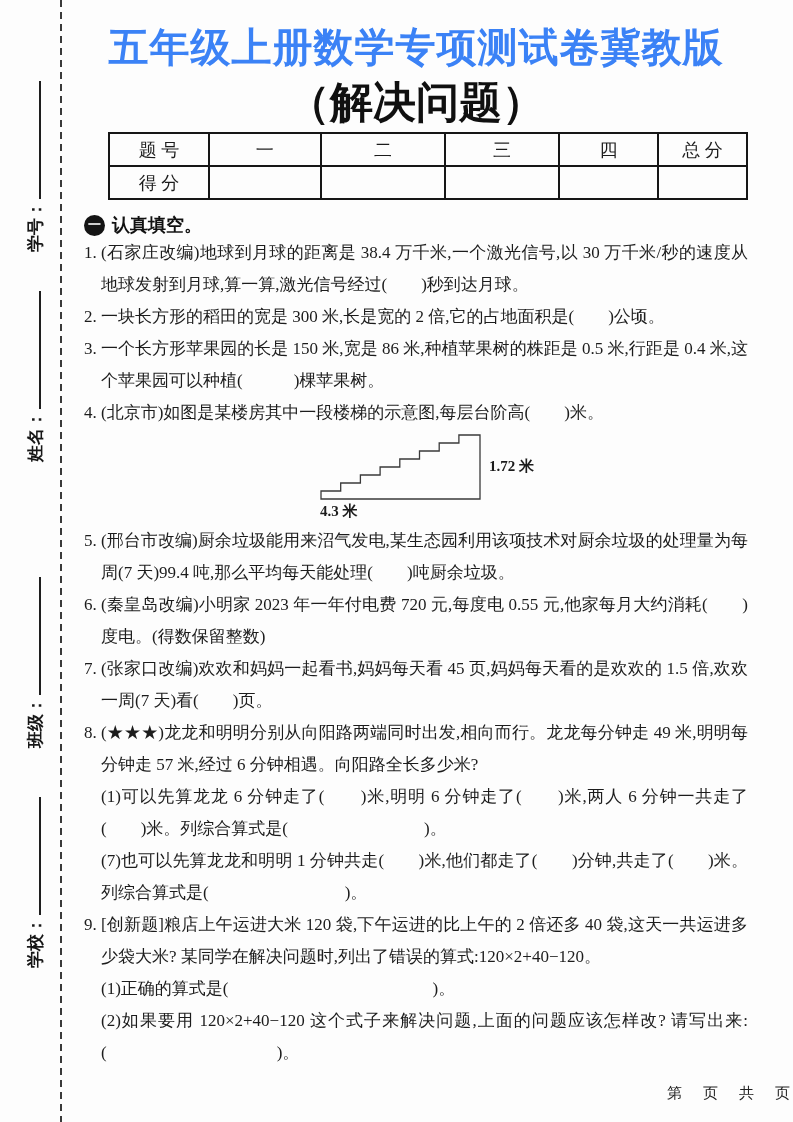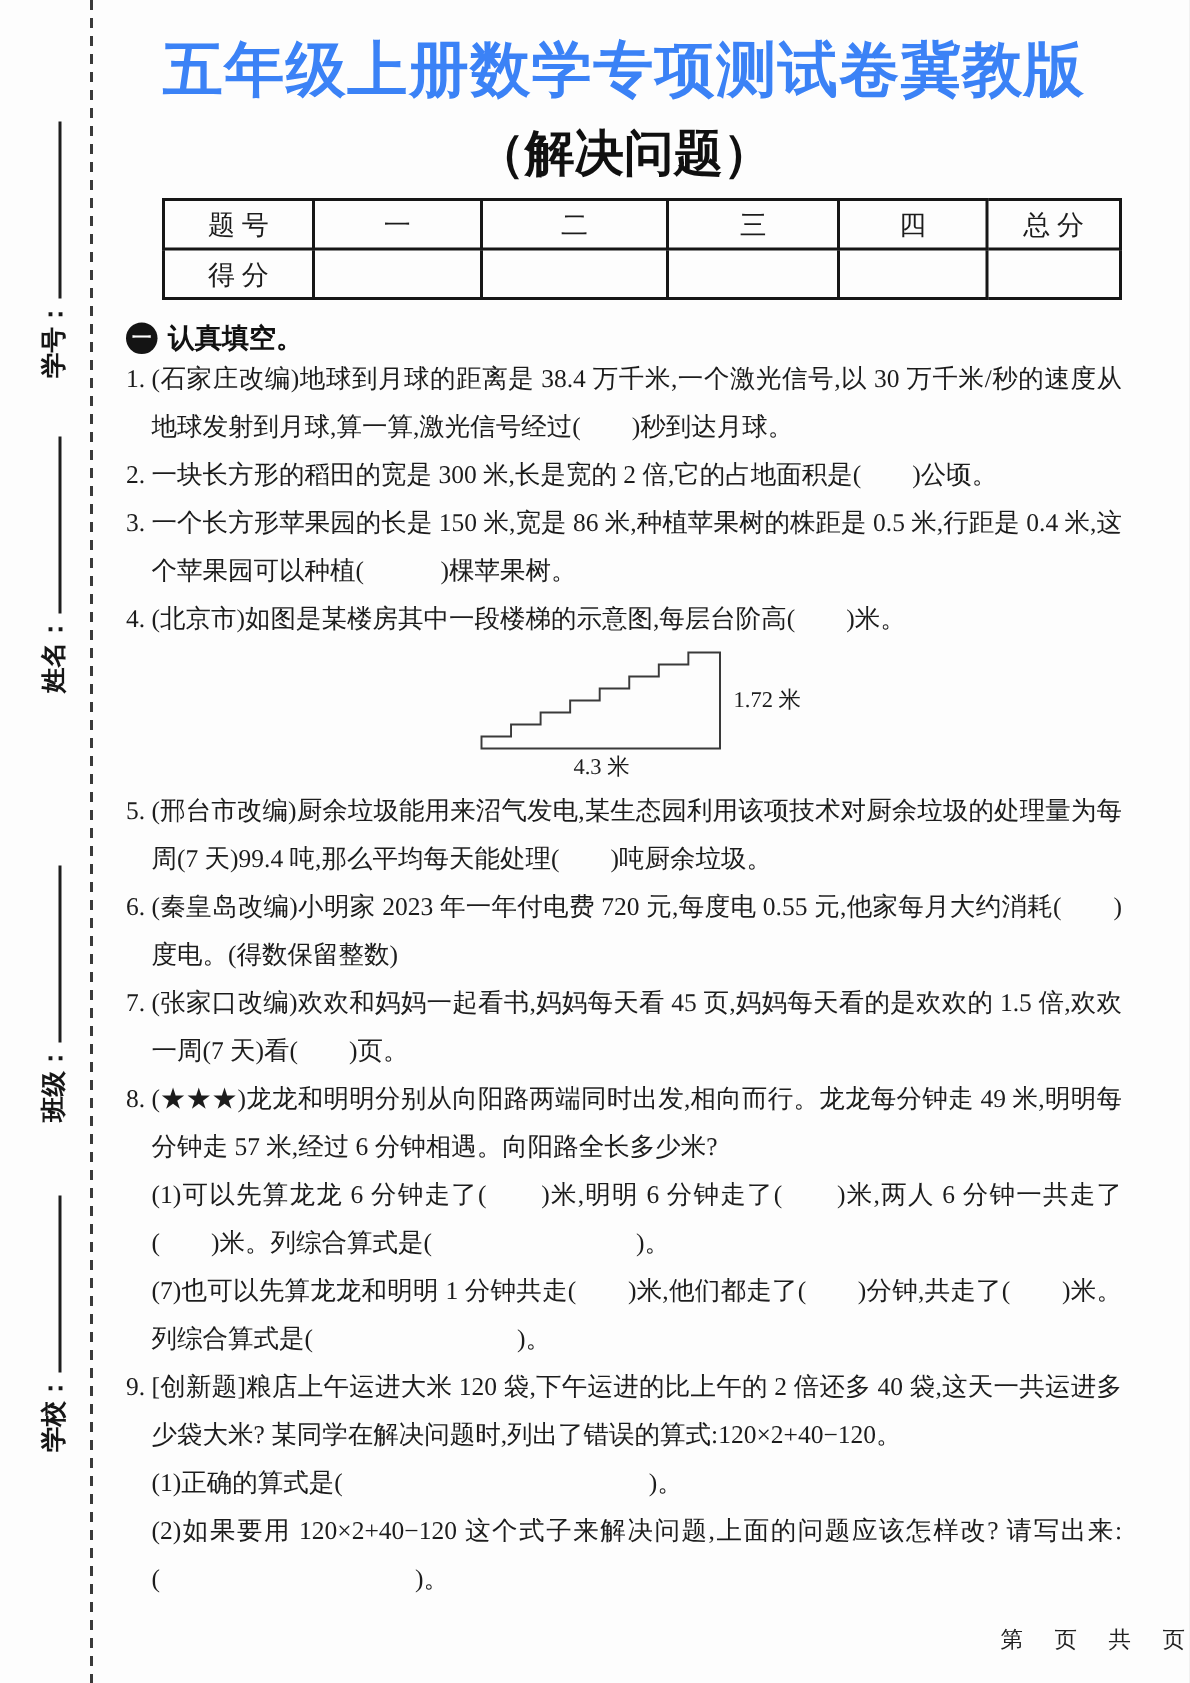--- a/index.html
+++ b/index.html
@@ -15,37 +15,37 @@
   }
   .side-field{
     position:absolute;transform:rotate(-90deg);transform-origin:0 0;
     white-space:nowrap;font-size:17px;font-weight:bold;color:#161616;
   }
   .side-line{display:inline-block;width:118px;height:15px;border-bottom:2px solid #1e1e1e;margin-left:2px;}
   
   .content{position:absolute;left:84px;top:18px;width:664px;}
   .title{margin:4px 0 0;font-size:40px;line-height:50px;text-align:center;font-weight:bold;
          font-family:"Liberation Sans","DejaVu Sans",sans-serif;letter-spacing:1px;color:#3b82f6;}
-  .subtitle{margin:8px 0 0;font-size:33px;line-height:44px;text-align:center;font-weight:bold;
+  .subtitle{margin:8px 0 0;font-size:43px;line-height:44px;text-align:center;font-weight:bold;
          font-family:"Liberation Sans","DejaVu Sans",sans-serif;color:#101010;}
   .meta{margin-top:20px;text-align:right;font-size:17px;line-height:22px;padding-right:2px;
          font-family:"Liberation Sans","DejaVu Sans",sans-serif;}
   table.score{margin:8px 0 0 24px;border-collapse:collapse;table-layout:fixed;}
   table.score td{border:2.5px solid #161616;height:31px;text-align:center;font-size:18px;padding:0;}
   .section-head{margin-top:13px;display:flex;align-items:center;font-size:18px;font-weight:bold;
          font-family:"Liberation Sans","DejaVu Sans",sans-serif;color:#111;}
   .section-icon{display:inline-flex;width:21px;height:21px;border-radius:50%;background:#141414;
          color:#fff;align-items:center;justify-content:center;font-size:13px;font-weight:bold;
          margin-right:7px;flex:0 0 auto;}
   .question{font-size:17px;line-height:32px;padding-left:17px;text-align:justify;}
   .qnum{display:inline-block;width:17px;margin-left:-17px;}
   .subq{font-size:17px;line-height:32px;padding-left:17px;text-align:justify;}
-  .figure{margin:3px 0 4px 236px;font-size:15px;}
+  .figure{margin:3px 0 4px 236px;font-size:15px;font-weight:bold;}
   .fig-row{display:flex;align-items:center;gap:7px;}
-  .fig-base{width:162px;text-align:center;margin-top:1px;}
+  .fig-base{width:162px;text-align:left;margin-top:1px;}
   .footer{position:absolute;left:0;right:0;top:1084px;text-align:right;font-size:15px;
          letter-spacing:3px;color:#222;}
 </style>
 </head>
 <body>
 
 <div class="page">
 
   <div class="dashed-line"></div>
 

